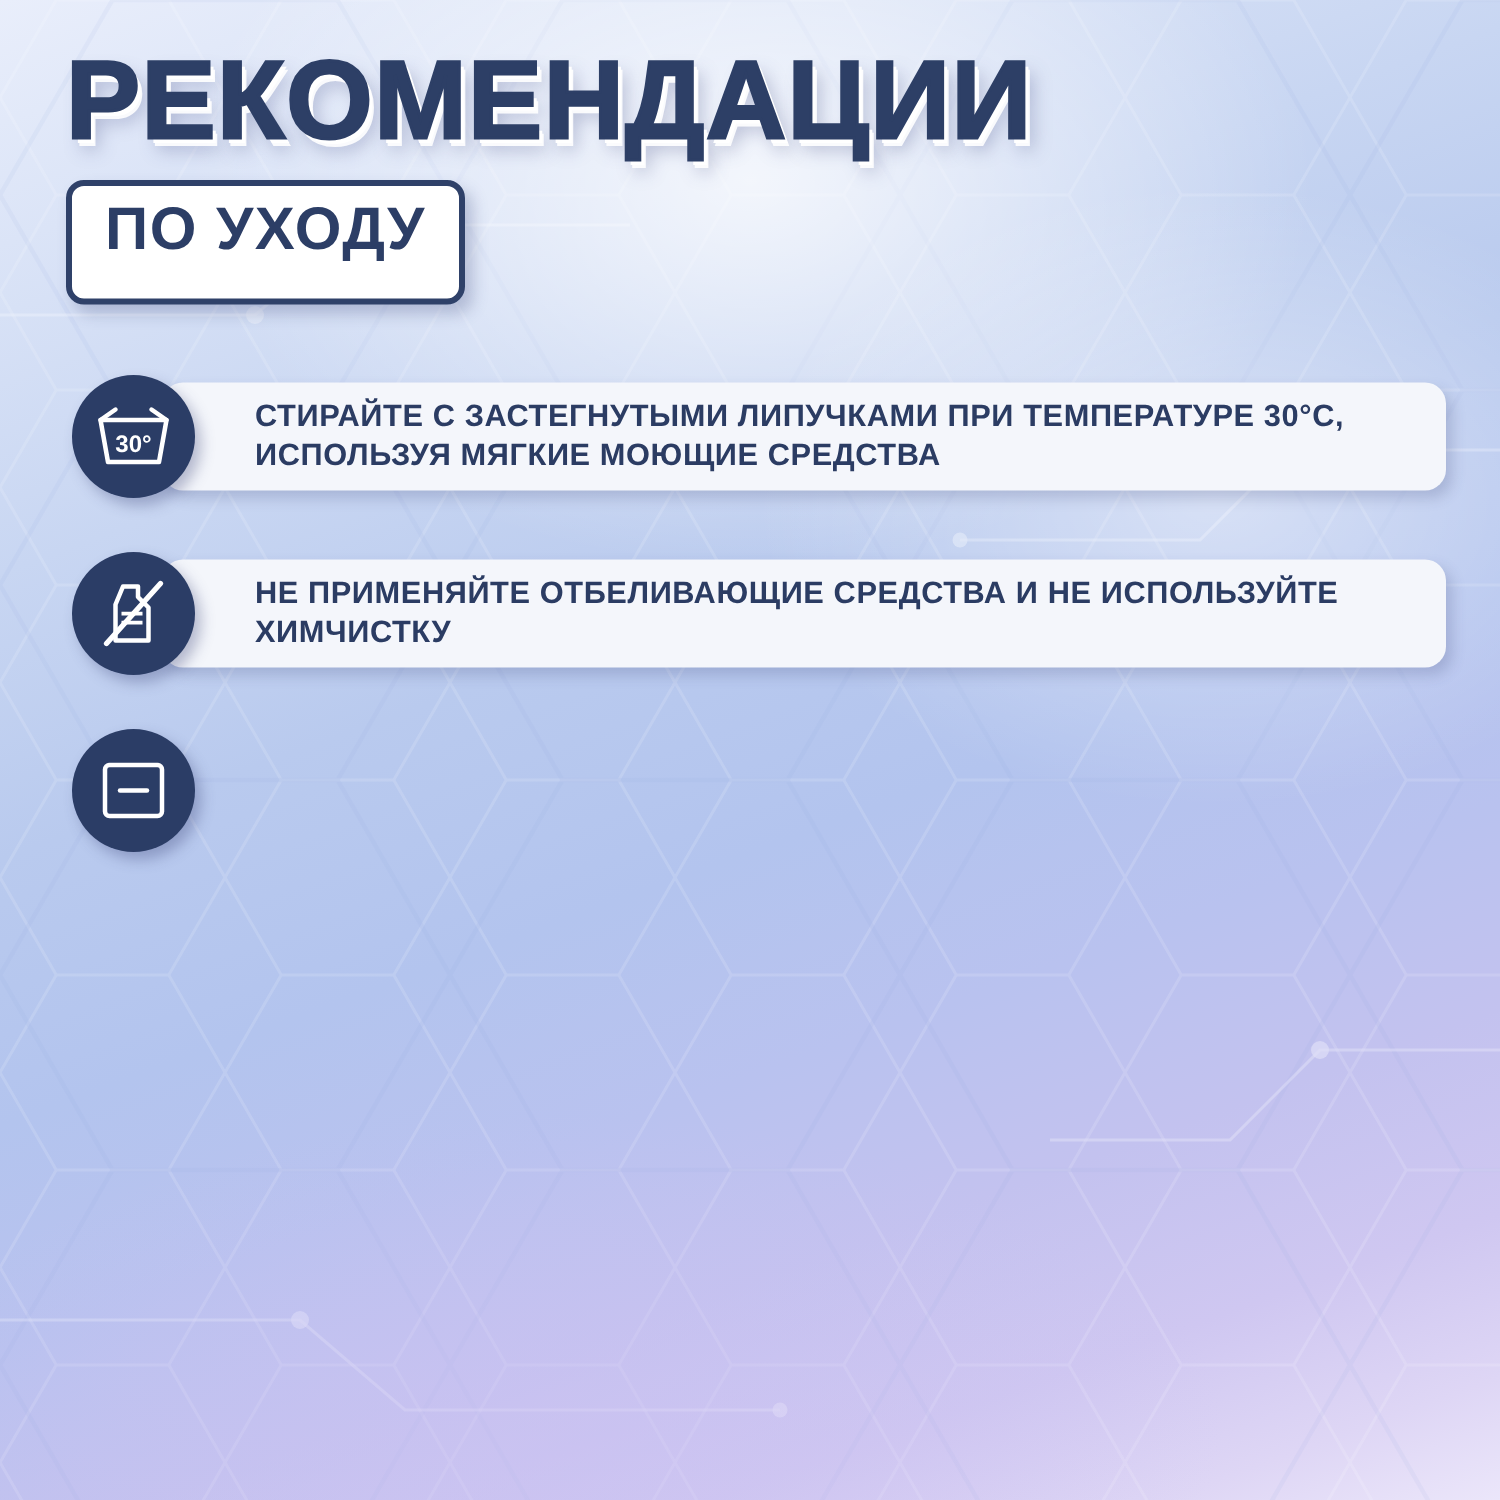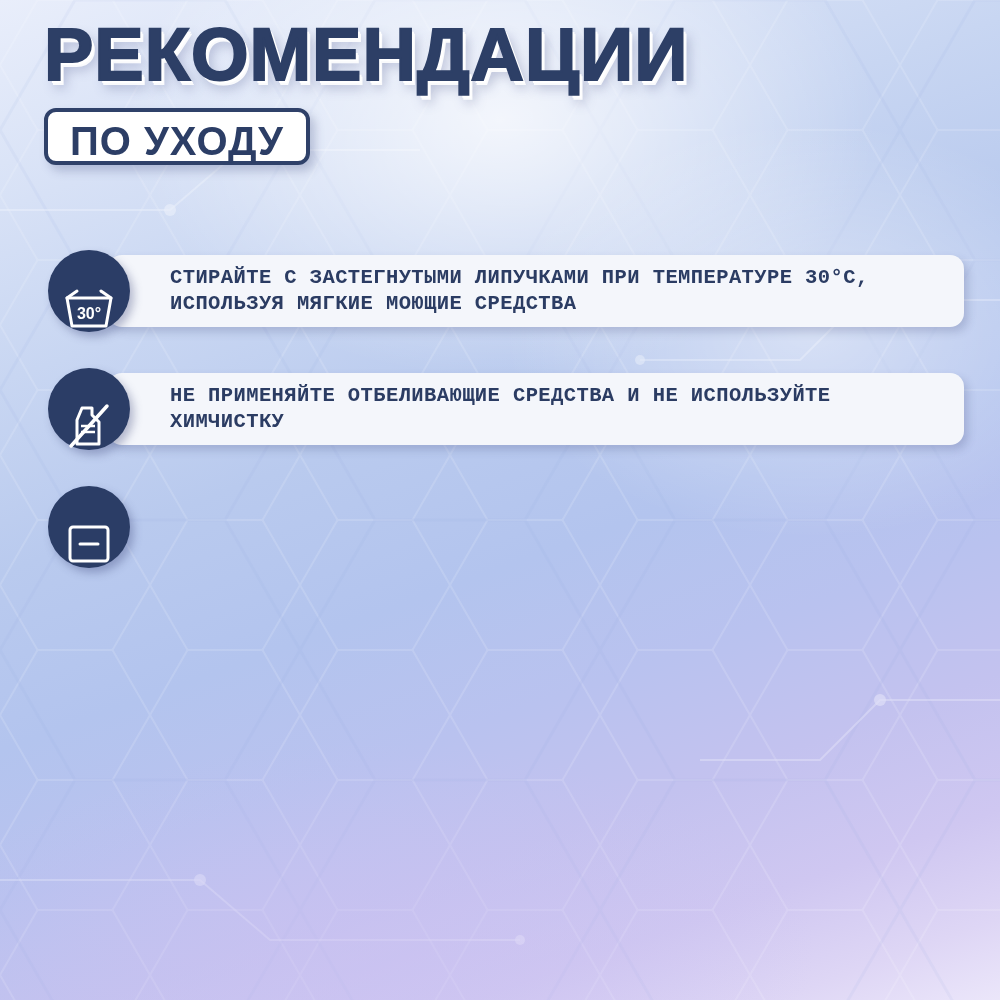--- a/index.html
+++ b/index.html
@@ -56,42 +56,42 @@
   .glow.g3 {
     width: 900px; height: 420px;
     left: -80px; bottom: -160px;
     background: radial-gradient(ellipse at center, rgba(203,193,242,.55), rgba(203,193,242,0) 70%);
   }
 
   
   .title-wrap {
     position: absolute;
     left: 44px;
-    top: 18px;
+    top: 30px;
     width: 920px;
   }
 
   .main-title {
     font-size: 74px;
     line-height: 1;
     font-weight: 700;
     letter-spacing: 1px;
     color: #2d3f66;
     -webkit-text-stroke: 2px #2d3f66;
     text-shadow:
       3px 3px 0 #ffffff,
       4px 5px 0 rgba(255,255,255,.9),
       6px 8px 12px rgba(80,90,140,.35);
     white-space: nowrap;
   }
 
   .sub-badge {
     display: inline-block;
     margin-top: 16px;
-    padding: 9px 22px 0 22px;
+    padding: 9px 22px 26px 22px;
     background: #ffffff;
     border: 4px solid #2f4169;
     border-radius: 12px;
     box-shadow: 5px 6px 10px rgba(70,80,130,.28);
   }
   .sub-badge span {
     font-size: 40px;
     font-weight: 700;
     letter-spacing: 1px;
     color: #2c3e66;
@@ -119,21 +119,21 @@
 
   .icon-badge {
     position: relative;
     z-index: 3;
     flex: 0 0 auto;
     width: 82px;
     height: 82px;
     border-radius: 50%;
     background: #2b3d66;
     display: flex;
-    align-items: flex-end;
+    align-items: center;
     justify-content: center;
     box-shadow: 4px 5px 9px rgba(60,70,120,.35);
   }
   .icon-badge svg { display: block; }
 
   .pill {
     position: relative;
     margin-left: -22px;
     padding: 10px 28px 10px 62px;
     min-height: 62px;
@@ -144,21 +144,20 @@
     border-radius: 14px;
     box-shadow: 4px 5px 9px rgba(60,70,120,.22);
   }
   .pill-text {
     font-size: 20.5px;
     font-weight: 700;
     line-height: 1.28;
     letter-spacing: .4px;
     color: #2b3c63;
     text-transform: uppercase;
-    font-family: Liberation Mono, monospace;
   }
   .pill.tall { min-height: 72px; }
 </style>
 </head>
 <body>
 
 <div class="poster">
 
   <svg class="bg-pattern" viewBox="0 0 1000 1000" preserveAspectRatio="none">
     <defs>

